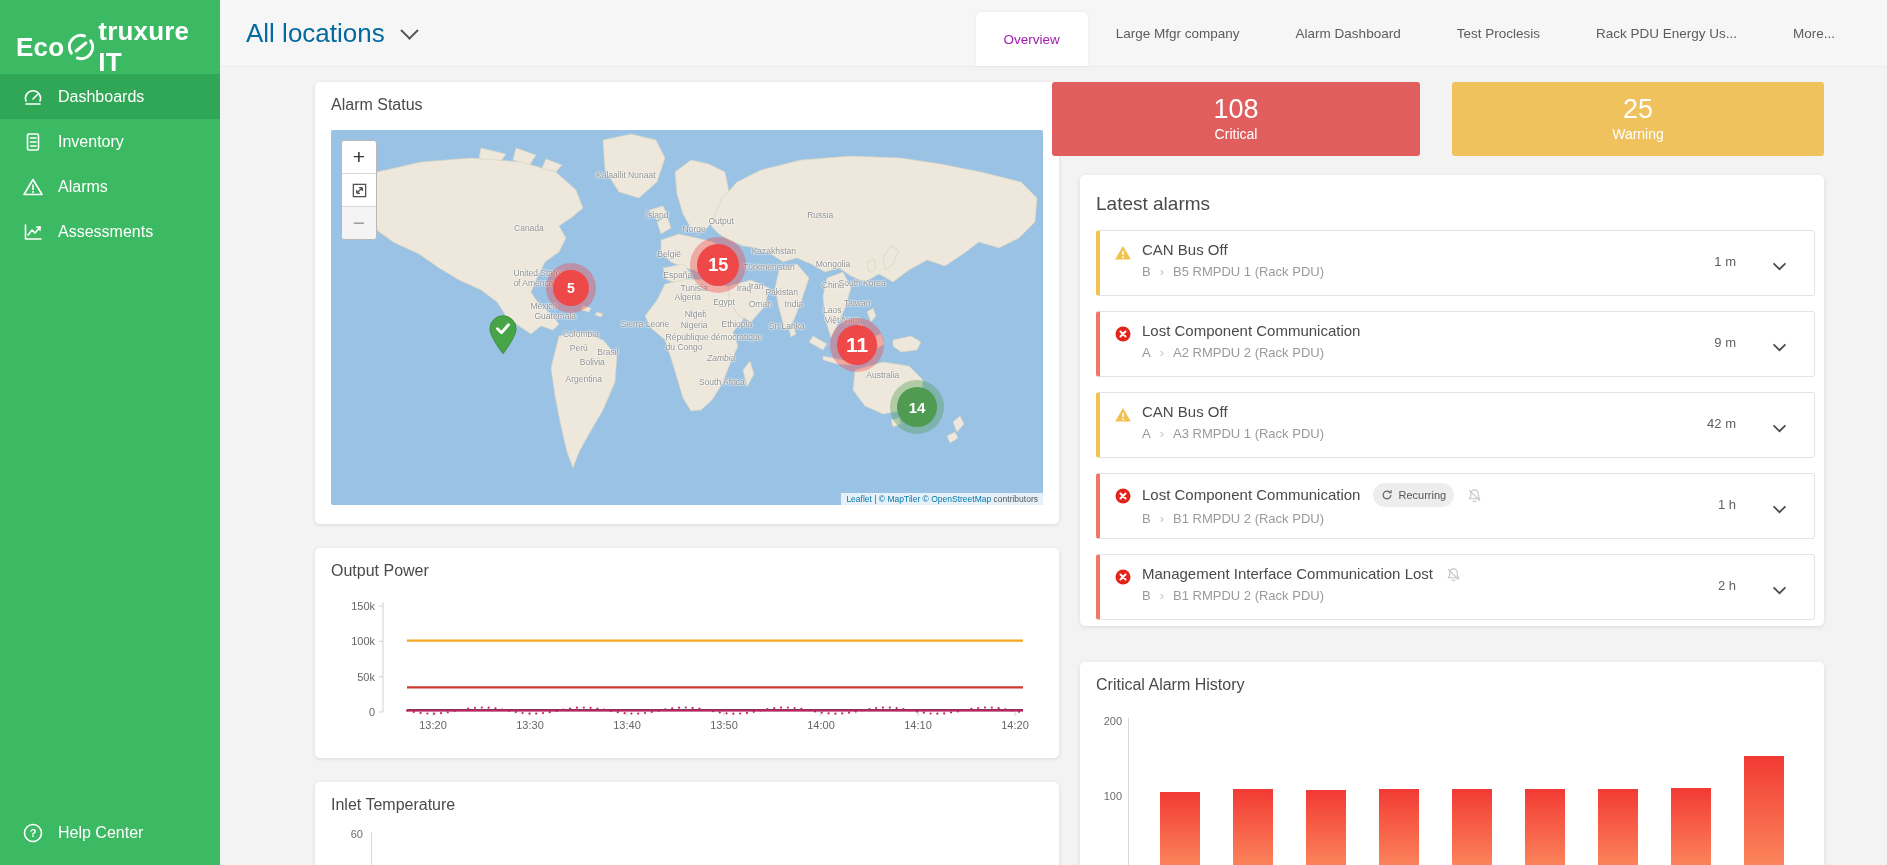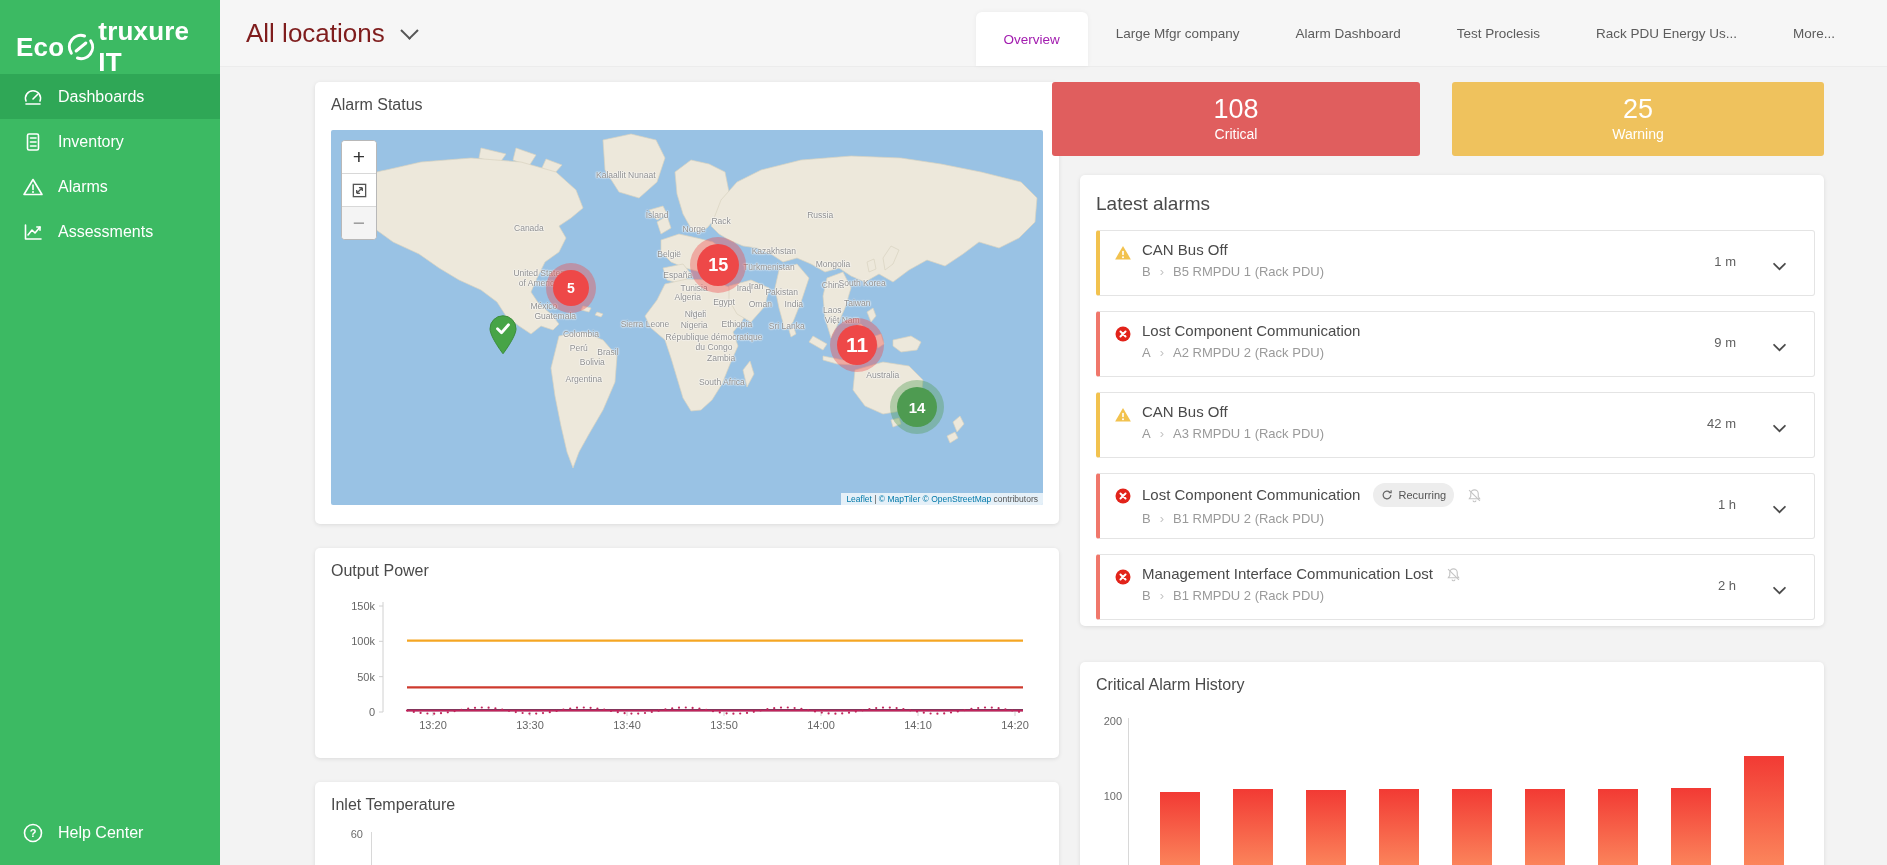--- a/index.html
+++ b/index.html
@@ -10,21 +10,21 @@
   #logo{display:flex;align-items:center;gap:1px;padding:16px 0 0 16px;font-size:26px;font-weight:600;letter-spacing:.2px;}
   #logo .lg-ic{display:flex;margin:0 1px;}
   #menu{position:absolute;left:0;top:74px;width:220px;}
   .sb-item{display:flex;align-items:center;gap:14px;height:45px;padding-left:22px;font-size:16px;cursor:pointer;}
   .sb-item.active{background:#2FA756;}
   .sb-ic{width:22px;height:22px;display:flex;align-items:center;justify-content:center;}
   #help{position:absolute;left:0;bottom:10px;width:220px;}
   
   #topbar{position:absolute;left:220px;top:0;width:1667px;height:66px;background:#F6F6F6;border-bottom:1px solid #ECECEC;}
   #loc{position:absolute;left:26px;top:0;height:66px;display:flex;align-items:center;gap:18px;
-       font-size:26px;color:#7f1d1d;cursor:pointer;}
+       font-size:26px;color:#0369a1;cursor:pointer;}
   .chev-lg{width:11px;height:11px;border-right:2px solid #555;border-bottom:2px solid #555;
        transform:rotate(45deg) translate(-2px,-2px);display:inline-block;}
   #tabbar{position:absolute;right:24px;top:0;height:66px;display:flex;align-items:flex-end;}
   .tab{height:66px;display:flex;align-items:center;padding:0 28px;font-size:13.5px;color:#5C5C5C;cursor:pointer;white-space:nowrap;}
   .tab.active{height:54px;background:#fff;border-radius:6px 6px 0 0;color:#a21caf;box-shadow:0 0 5px rgba(0,0,0,.05);text-align:right;}
   
   .card{position:absolute;background:#fff;border-radius:5px;box-shadow:0 1px 4px rgba(0,0,0,.10);}
   .card-title{position:absolute;left:16px;top:14px;font-size:16px;color:#4A4A4A;}
   #card-alarm-status{left:315px;top:82px;width:744px;height:442px;}
   #card-output{left:315px;top:548px;width:744px;height:210px;}
@@ -35,21 +35,21 @@
   .banner{position:absolute;top:82px;height:74px;border-radius:3px;color:#fff;display:flex;
           flex-direction:column;justify-content:center;text-align:center;gap:3px;cursor:pointer;}
   #banner-critical{left:1052px;width:368px;background:#E05E5E;}
   #banner-warning{left:1452px;width:372px;background:#EFC25D;}
   .banner .num{font-size:27px;line-height:27px;}
   .banner .lab{font-size:14px;}
   
   #map{position:absolute;left:16px;top:48px;width:712px;height:375px;background:#99C2E4;overflow:hidden;border-radius:2px;}
   #map svg.world{position:absolute;left:0;top:0;}
   .map-label{position:absolute;transform:translate(-50%,-50%);font-size:8.5px;color:#8F8F8F;white-space:pre;
-       text-align:center;line-height:10px;text-shadow:0 0 2px #fff,0 0 2px #fff,0 0 2px #fff;pointer-events:none;}
+       line-height:10px;text-shadow:0 0 2px #fff,0 0 2px #fff,0 0 2px #fff;pointer-events:none;}
   .cluster{position:absolute;transform:translate(-50%,-50%);border-radius:50%;display:flex;align-items:center;
        justify-content:center;color:#fff;font-weight:bold;cursor:pointer;z-index:3;}
   .cluster.critical{background:#EE4848;box-shadow:0 0 0 7px rgba(238,72,72,.38);}
   .cluster.ok{background:#4E9B51;box-shadow:0 0 0 7px rgba(78,155,81,.38);}
   .map-pin{position:absolute;transform:translate(-50%,-96%);z-index:2;cursor:pointer;}
   #map-ctl{position:absolute;left:10px;top:10px;width:34px;background:#fff;border:1px solid #B8B8B8;
        border-radius:4px;overflow:hidden;z-index:4;}
   .ctl-btn{height:32px;display:flex;align-items:center;justify-content:center;font-size:21px;color:#333;
        border-bottom:1px solid #D8D8D8;cursor:pointer;background:#fff;}
   .ctl-btn:last-child{border-bottom:none;}
@@ -219,21 +219,21 @@
           <path d="M560,290 l8,-2 l2,6 l-8,3 Z"></path>
           <path d="M622,292 l7,-6 l4,8 l-7,8 Z"></path>
           <path d="M616,306 l8,-4 l3,6 l-8,5 Z"></path>
         </g>
       </svg>
       <div>
           <span class="map-label" style="left: 41.4%; top: 12%;">Kalaallit Nunaat</span>
           <span class="map-label" style="left: 45.8%; top: 22.7%;">Ísland</span>
           <span class="map-label" style="left: 27.8%; top: 26.1%;">Canada</span>
           <span class="map-label" style="left: 51%; top: 26.4%;">Norge</span>
-          <span class="map-label" style="left: 54.8%; top: 24.3%;">Rack</span>
+          <span class="map-label" style="left: 54.8%; top: 24.3%;">Output</span>
           <span class="map-label" style="left: 68.7%; top: 22.7%;">Russia</span>
           <span class="map-label" style="left: 29.2%; top: 39.5%;">United States
 of America</span>
           <span class="map-label" style="left: 48.7%; top: 38.7%;">España</span>
           <span class="map-label" style="left: 47.5%; top: 33%;">België</span>
           <span class="map-label" style="left: 62.2%; top: 32.3%;">Kazakhstan</span>
           <span class="map-label" style="left: 61.5%; top: 36.5%;">Türkmenistan</span>
           <span class="map-label" style="left: 70.5%; top: 35.7%;">Mongolia</span>
           <span class="map-label" style="left: 70.5%; top: 41.3%;">China</span>
           <span class="map-label" style="left: 74.6%; top: 40.8%;">South Korea</span>
@@ -251,21 +251,21 @@
           <span class="map-label" style="left: 65%; top: 46.4%;">India</span>
           <span class="map-label" style="left: 60.3%; top: 46.4%;">Oman</span>
           <span class="map-label" style="left: 48.7%; top: 49.1%; padding-left: 41px;">Mali</span>
           <span class="map-label" style="left: 51.1%; top: 49.1%;">Niger</span>
           <span class="map-label" style="left: 51%; top: 52%;">Nigeria</span>
           <span class="map-label" style="left: 44.1%; top: 51.7%;">Sierra Leone</span>
           <span class="map-label" style="left: 57%; top: 51.7%;">Ethiopia</span>
           <span class="map-label" style="left: 64%; top: 52.3%;">Sri Lanka</span>
           <span class="map-label" style="left: 53.8%; top: 56.5%;">République démocratique
 du Congo</span>
-          <span class="map-label" style="left: 54.8%; top: 60.8%;">Zambia</span>
+          <span class="map-label" style="left: 54.8%; top: 60.8%; font-style: italic;">Zambia</span>
           <span class="map-label" style="left: 54.9%; top: 67.2%;">South Africa</span>
           <span class="map-label" style="left: 35.1%; top: 54.4%;">Colombia</span>
           <span class="map-label" style="left: 34.8%; top: 58.1%;">Perú</span>
           <span class="map-label" style="left: 38.9%; top: 59.2%;">Brasil</span>
           <span class="map-label" style="left: 36.7%; top: 61.9%;">Bolivia</span>
           <span class="map-label" style="left: 35.5%; top: 66.5%;">Argentina</span>
           <span class="map-label" style="left: 77.5%; top: 65.3%;">Australia</span>
         </div>
       <div>
           <div class="cluster critical" style="left: 33.7%; top: 42.1%; width: 36px; height: 36px; font-size: 14px;">5</div>

